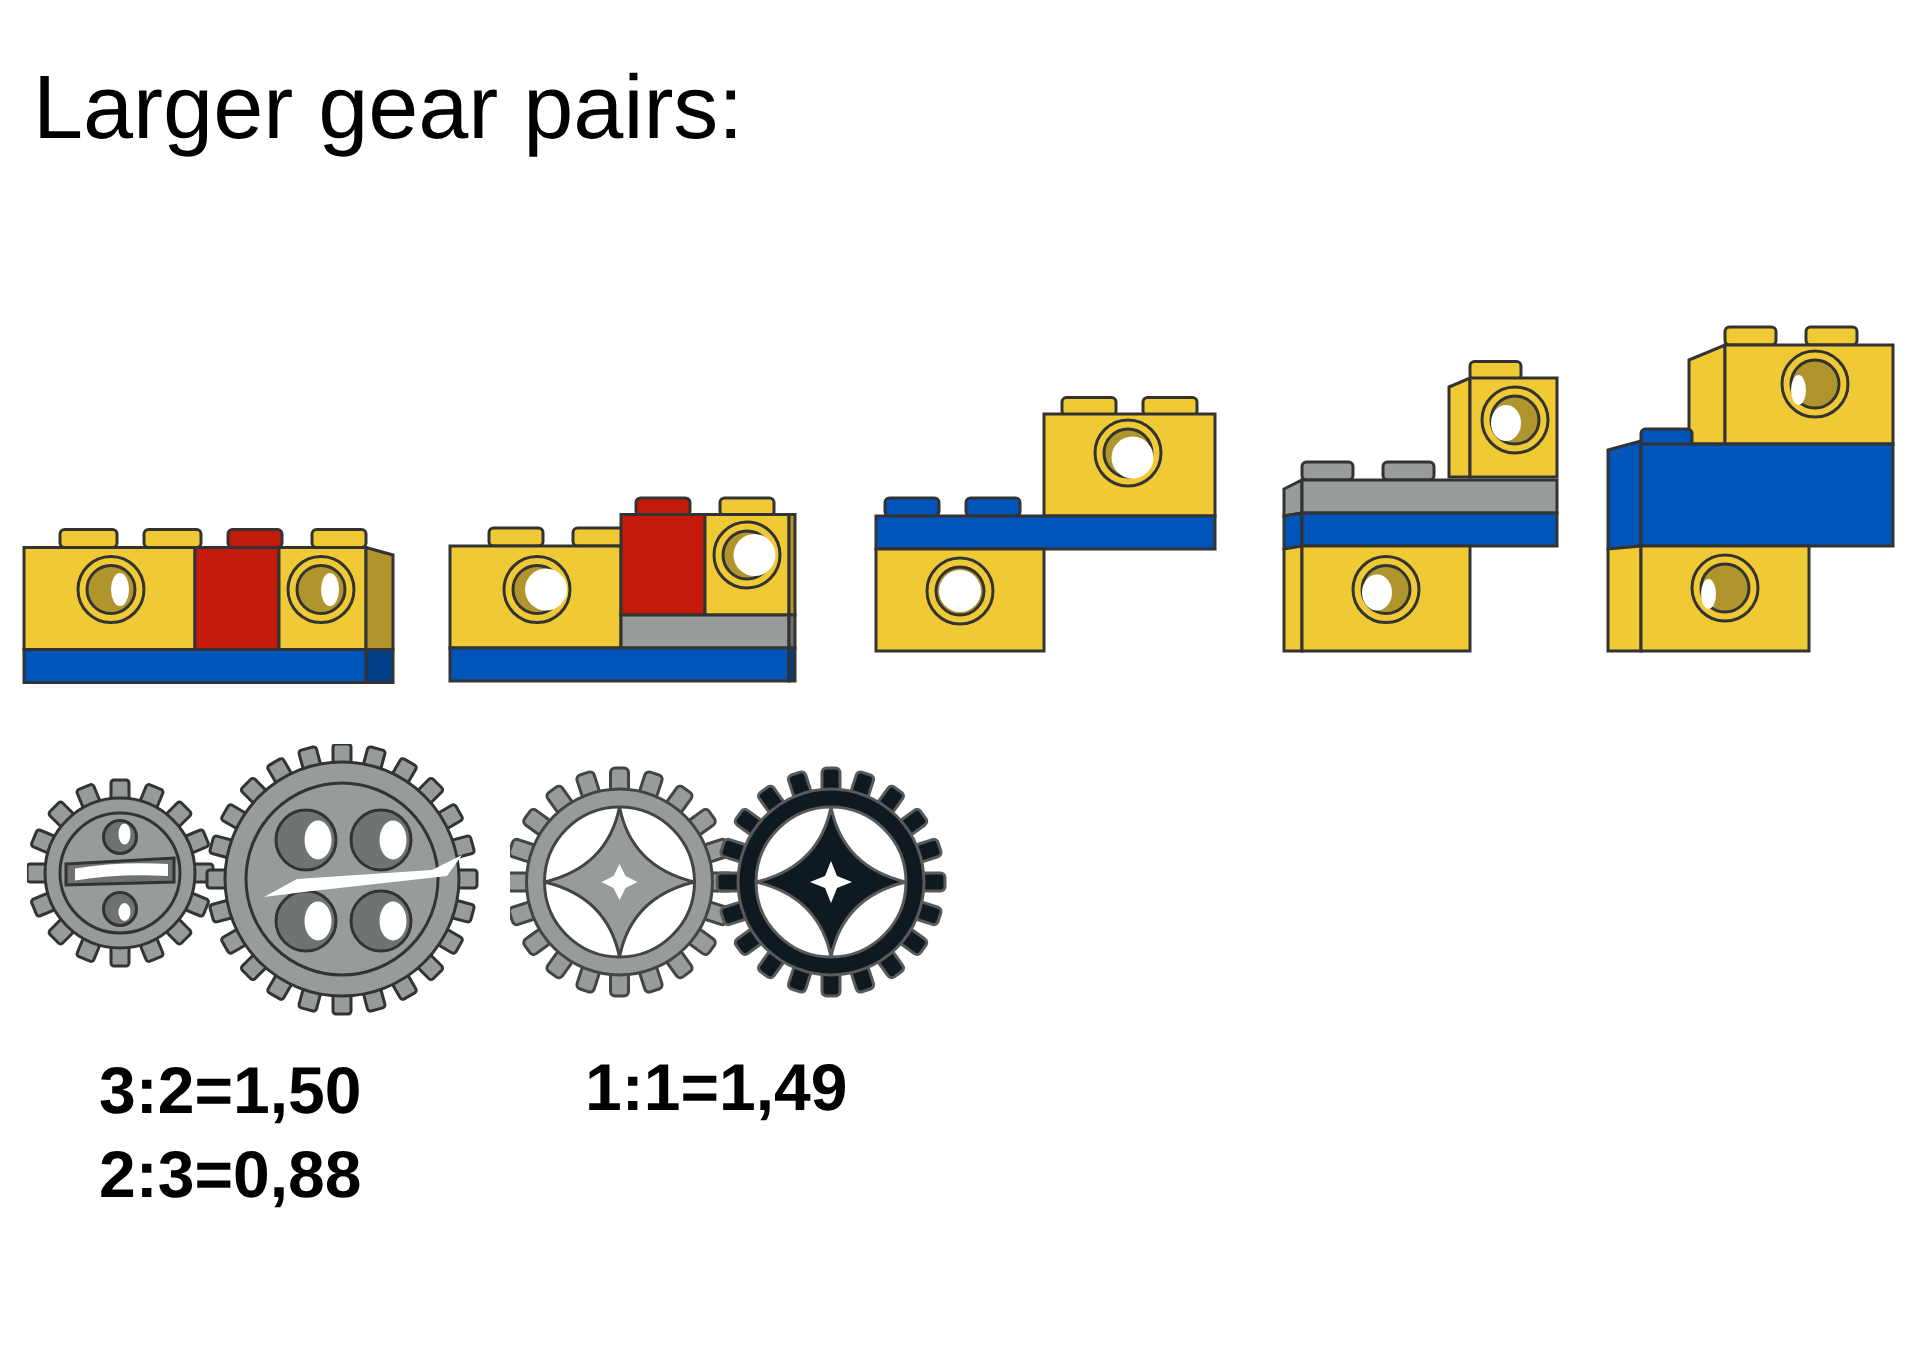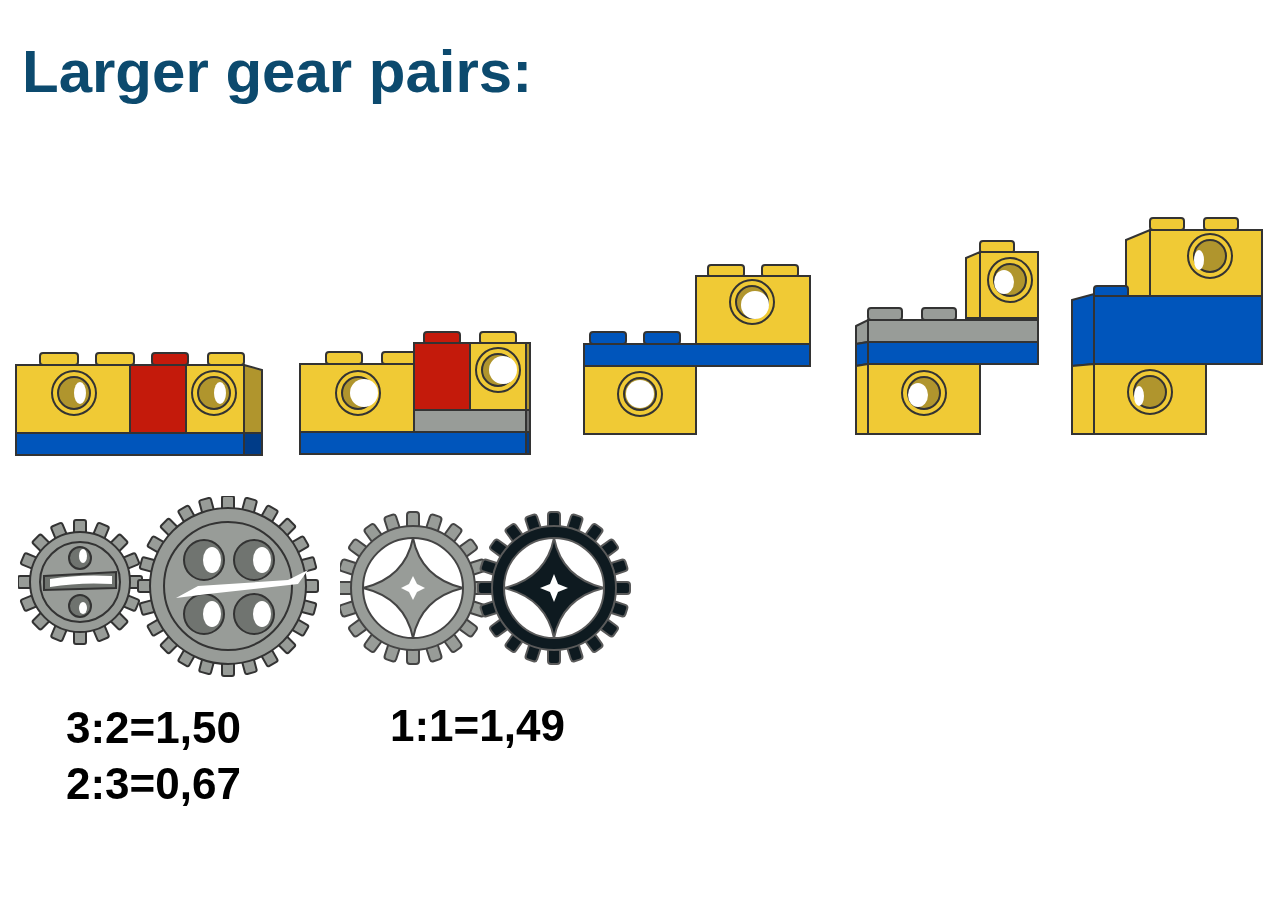--- a/index.html
+++ b/index.html
@@ -1,17 +1,17 @@
 <!DOCTYPE html>
 <html><head>
 <meta charset="utf-8">
 <style>
   html, body { margin: 0; padding: 0; background: #ffffff; }
   body { width: 1276px; height: 900px; position: relative; overflow: hidden; font-family: "Liberation Sans", sans-serif; }
-  .title { position: absolute; left: 22px; top: 42px; font-size: 60px; font-weight: bold; color: #0c4a6e; letter-spacing: 0px; line-height: 1; text-align: right; }
+  .title { position: absolute; left: 22px; top: 42px; font-size: 60px; font-weight: normal; color: #000000; letter-spacing: 0px; line-height: 1; text-align: right; }
   .assembly { position: absolute; }
   .assembly svg { display: block; overflow: visible; }
   .gears { position: absolute; }
   .ratio { position: absolute; font-size: 44px; font-weight: bold; color: #000; line-height: 1; }
 </style>
 </head>
 <body>
 
 <div class="title">Larger gear pairs:</div>
 
@@ -279,14 +279,14 @@
         <circle r="62"></circle>
         <circle r="50" fill="#fff"></circle>
       </g>
       <path d="M0,-50 Q8,-10 50,0 Q8,10 0,50 Q-8,10 -50,0 Q-8,-10 0,-50 Z" fill="#0E1A20" stroke="#5a5a5a" stroke-width="2"></path>
       <path d="M0,-14 L4,-4 L14,0 L4,4 L0,14 L-4,4 L-14,0 L-4,-4 Z" fill="#fff"></path>
     </g>
   </svg>
 </div>
 
 <div class="ratio" style="left:66px;top:706px;">3:2=1,50</div>
-<div class="ratio" style="left:66px;top:762px;">2:3=0,67</div>
+<div class="ratio" style="left:66px;top:762px;">2:3=0,88</div>
 <div class="ratio" style="left:390px;top:704px;">1:1=1,49</div>
 
 </body></html>

